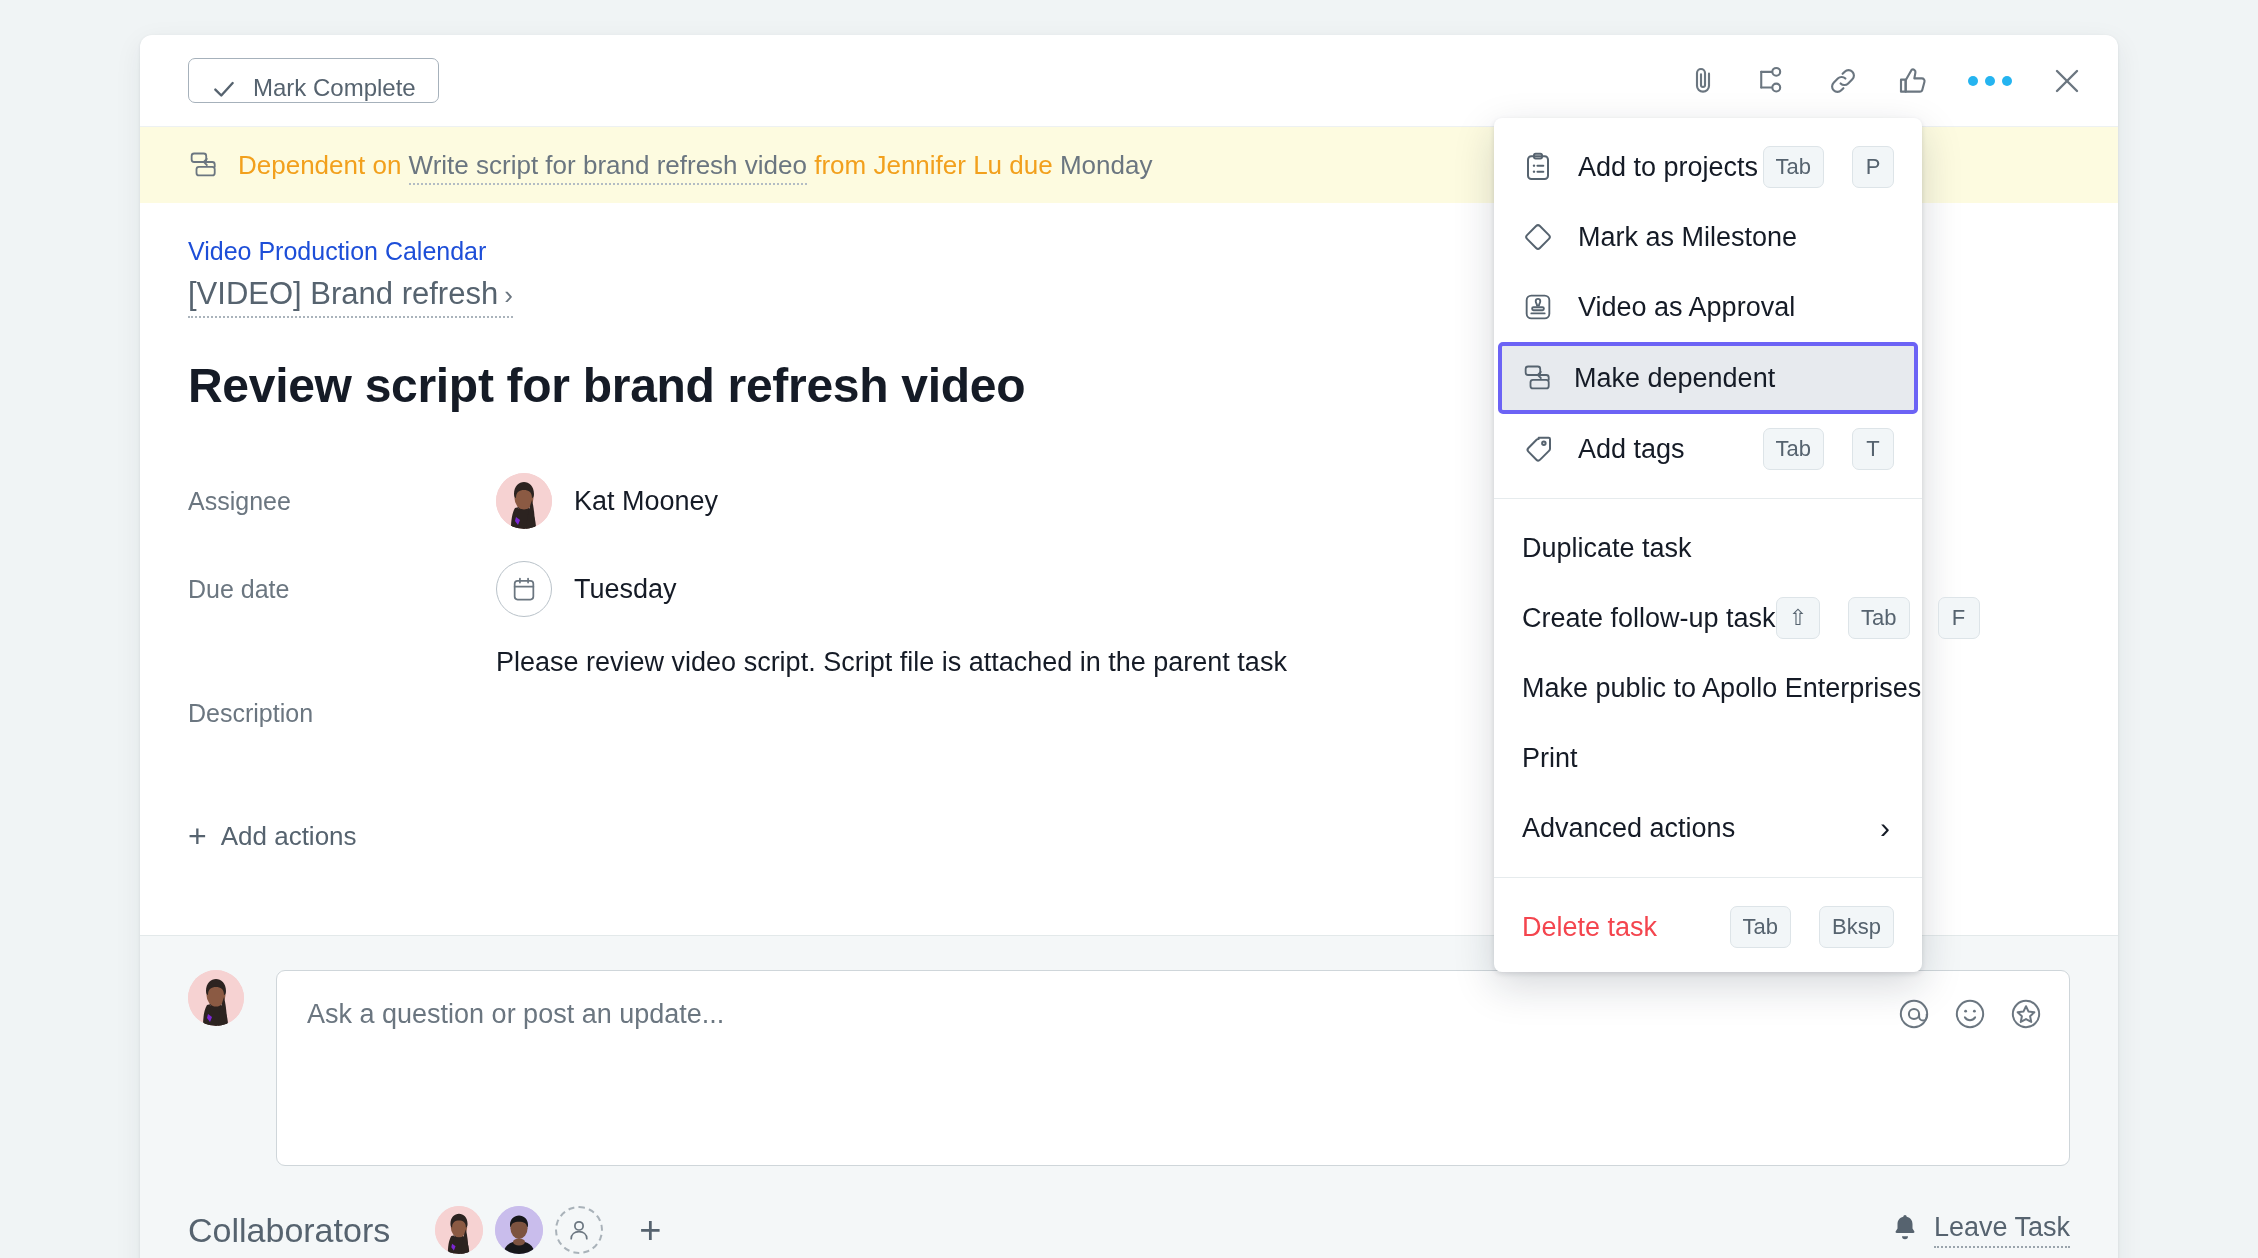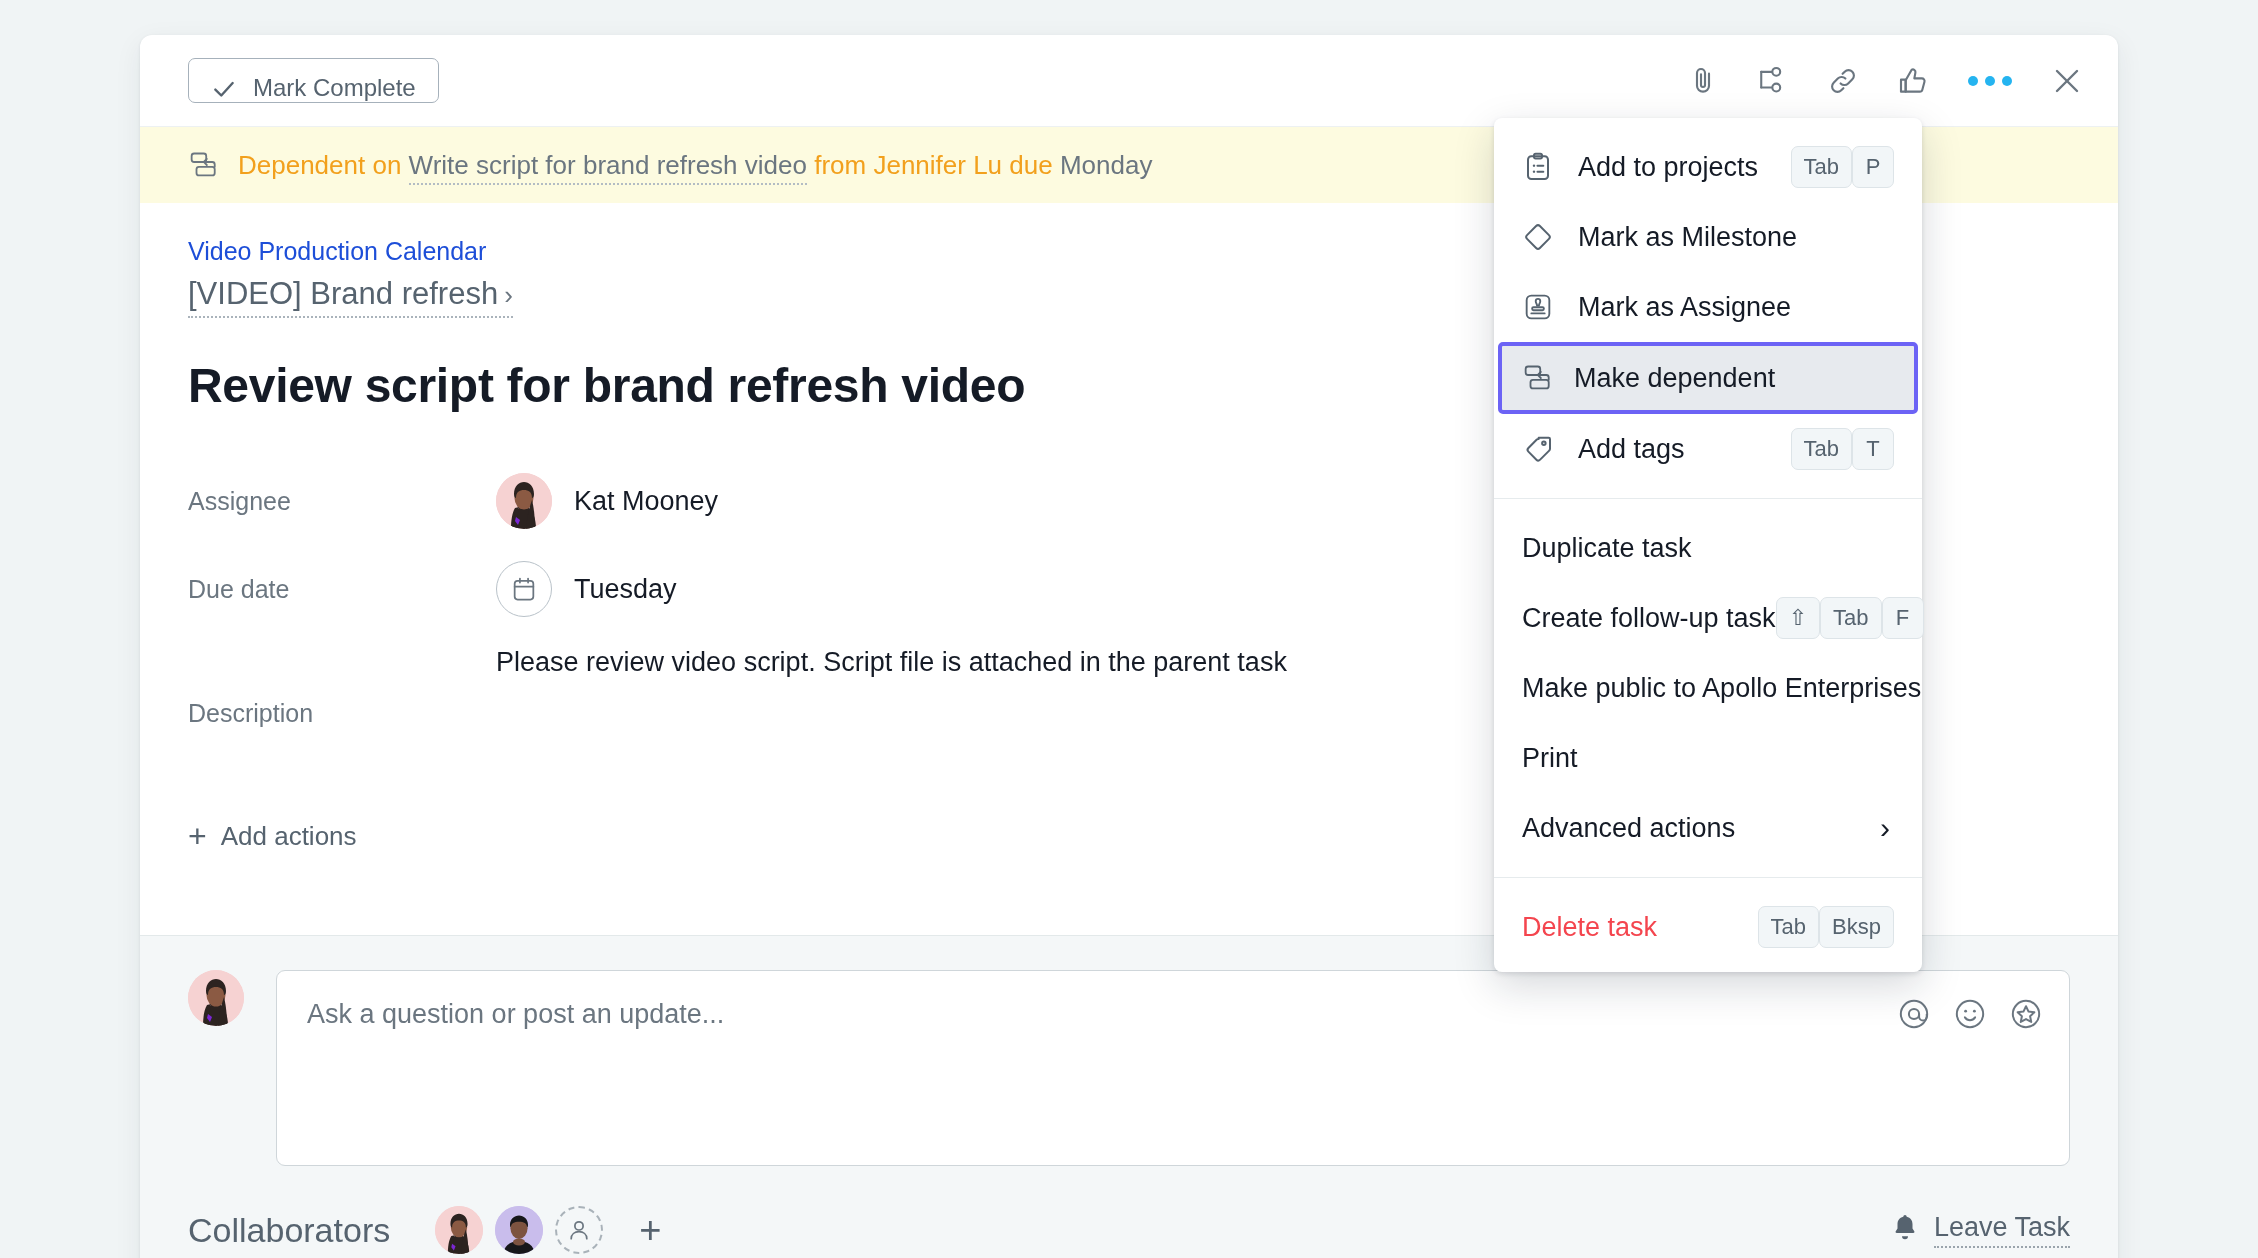--- a/index.html
+++ b/index.html
@@ -160,21 +160,21 @@
     margin: 0 8px;
     border-radius: 5px;
   }
   .menu-item .mi-icon {
     width: 40px; margin-right: 16px; color:#56636f;
     display:flex; align-items:center; justify-content:flex-start; flex-shrink:0;
   }
   .menu-item.noicon { padding-left: 20px; }
   .mi-label { white-space:nowrap; }
   .mi-spacer { flex:1; }
-  .kbd-group { display:flex; gap: 0; align-items:center; }
+  .kbd-group { display:flex; gap: 28px; align-items:center; }
   .kbd {
     min-width: 42px; height: 42px; padding: 0 12px;
     border: 1px solid #dde4e8; border-radius: 7px; background:#f2f6f8;
     color:#56636f; font-size: 22px;
     display:flex; align-items:center; justify-content:center;
   }
   .menu-item.selected {
     background:#e7eaee;
     border: 4px solid #6c63f5;
     margin: 0 4px;
@@ -440,21 +440,21 @@
 
   <div class="menu-item">
     <span class="mi-icon">
       <svg width="32" height="32" viewBox="0 0 24 24" fill="none" stroke="currentColor" stroke-width="1.4" stroke-linecap="round" stroke-linejoin="round">
         <rect x="3.5" y="3.5" width="17" height="17" rx="3.5"></rect>
         <path d="M10.3 7.6a1.7 1.7 0 0 1 3.4 0c0 1.5-1 2-1 3.4h-1.4c0-1.4-1-1.9-1-3.4z"></path>
         <rect x="7.6" y="12.2" width="8.8" height="2.2" rx="1"></rect>
         <line x1="7" y1="16.8" x2="17" y2="16.8"></line>
       </svg>
     </span>
-    <span class="mi-label">Mark as Assignee</span>
+    <span class="mi-label">Video as Approval</span>
   </div>
 
   <div class="menu-item selected">
     <span class="mi-icon">
       <svg width="34" height="30" viewBox="0 0 28 24" fill="none" stroke="#56636f" stroke-width="1.5" stroke-linecap="round" stroke-linejoin="round">
         <rect x="3" y="2.5" width="12" height="7" rx="2"></rect>
         <rect x="7" y="13.5" width="15" height="7" rx="2"></rect>
         <path d="M22 13.5v-2a2 2 0 0 0-2-2h-7"></path>
           <polyline points="15.5 7 13 9.5 15.5 12"></polyline>
       </svg>

